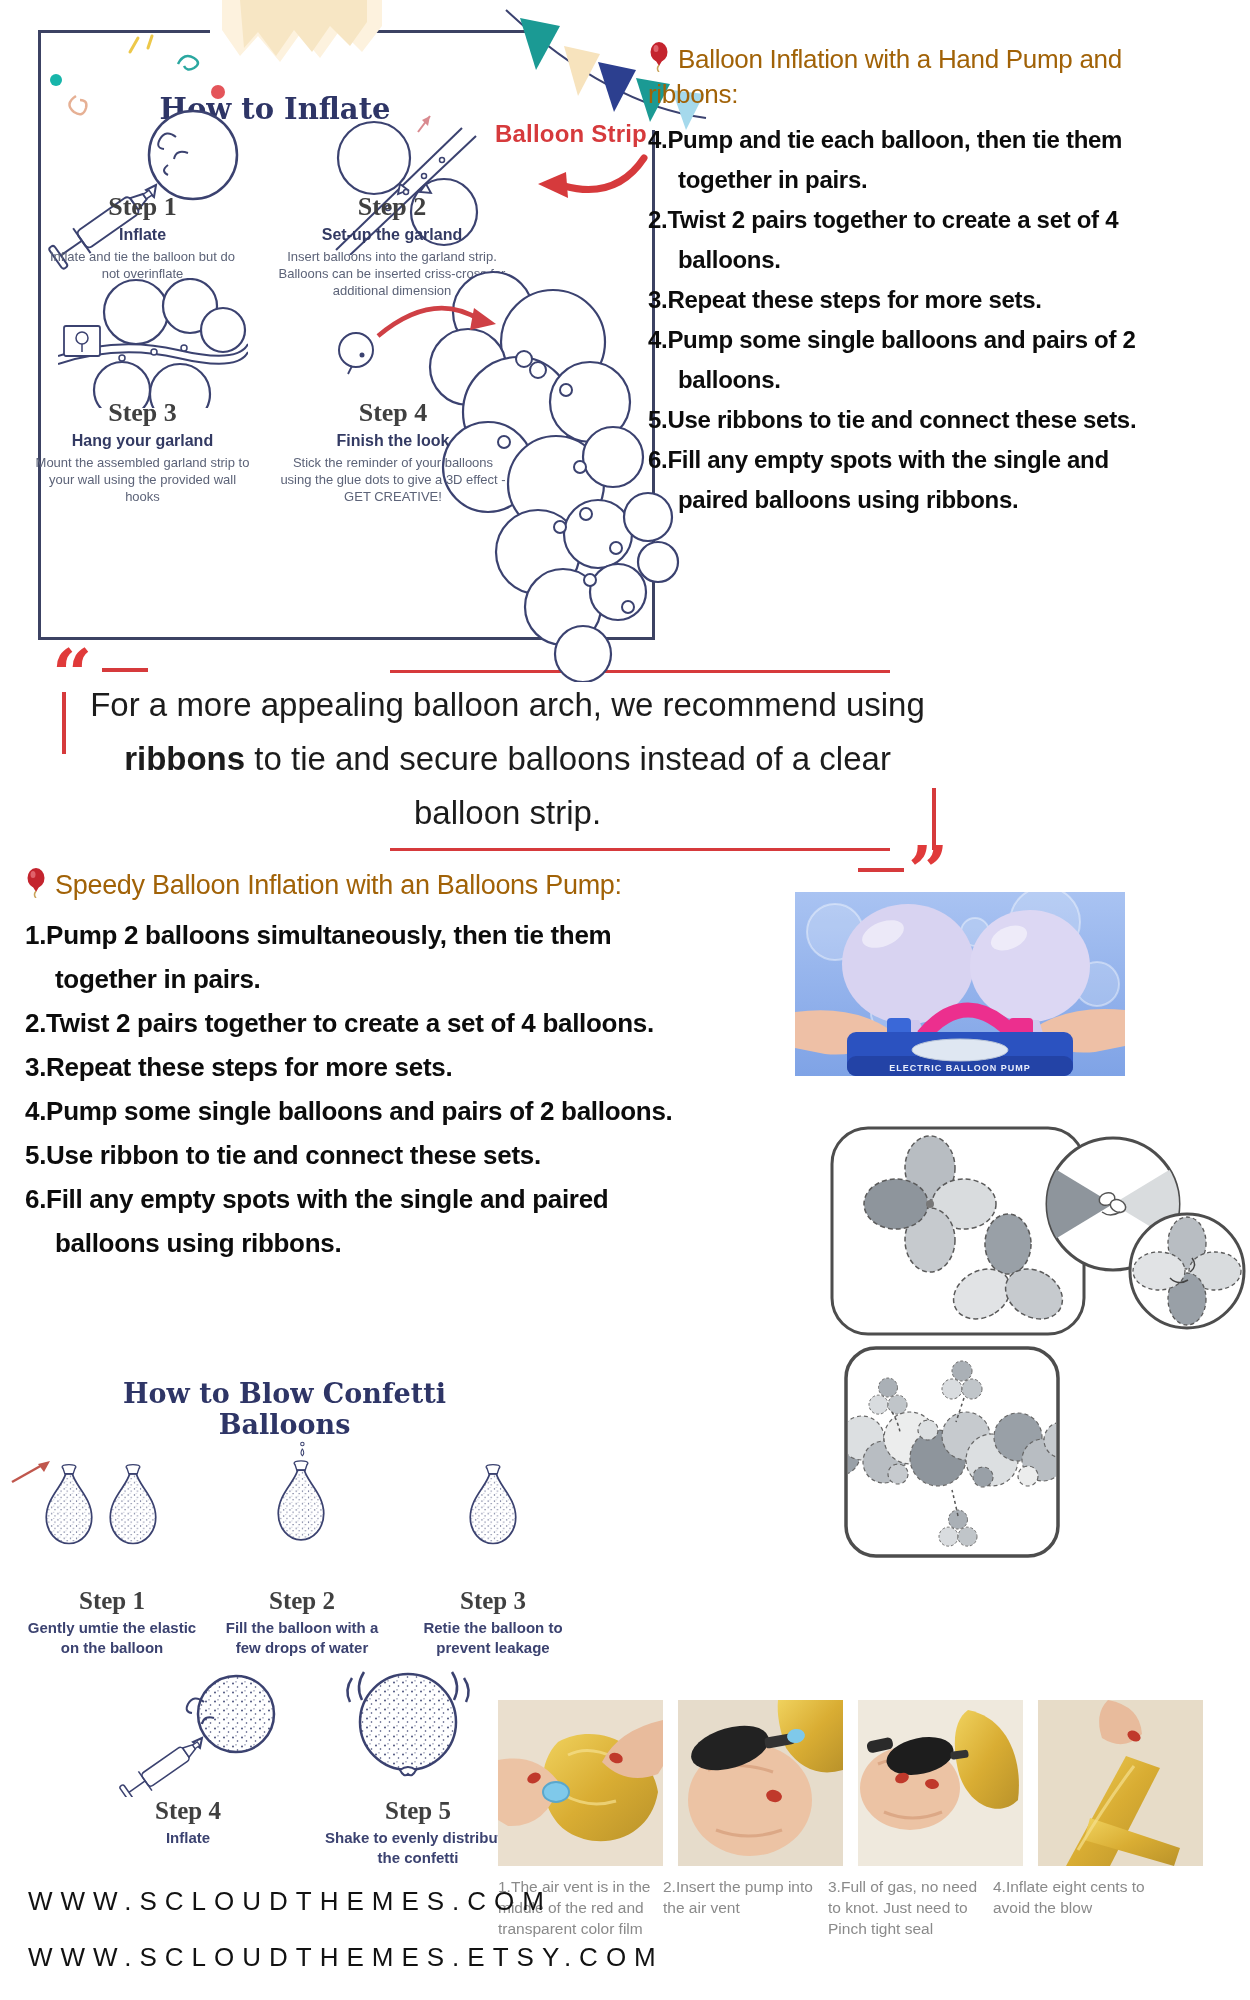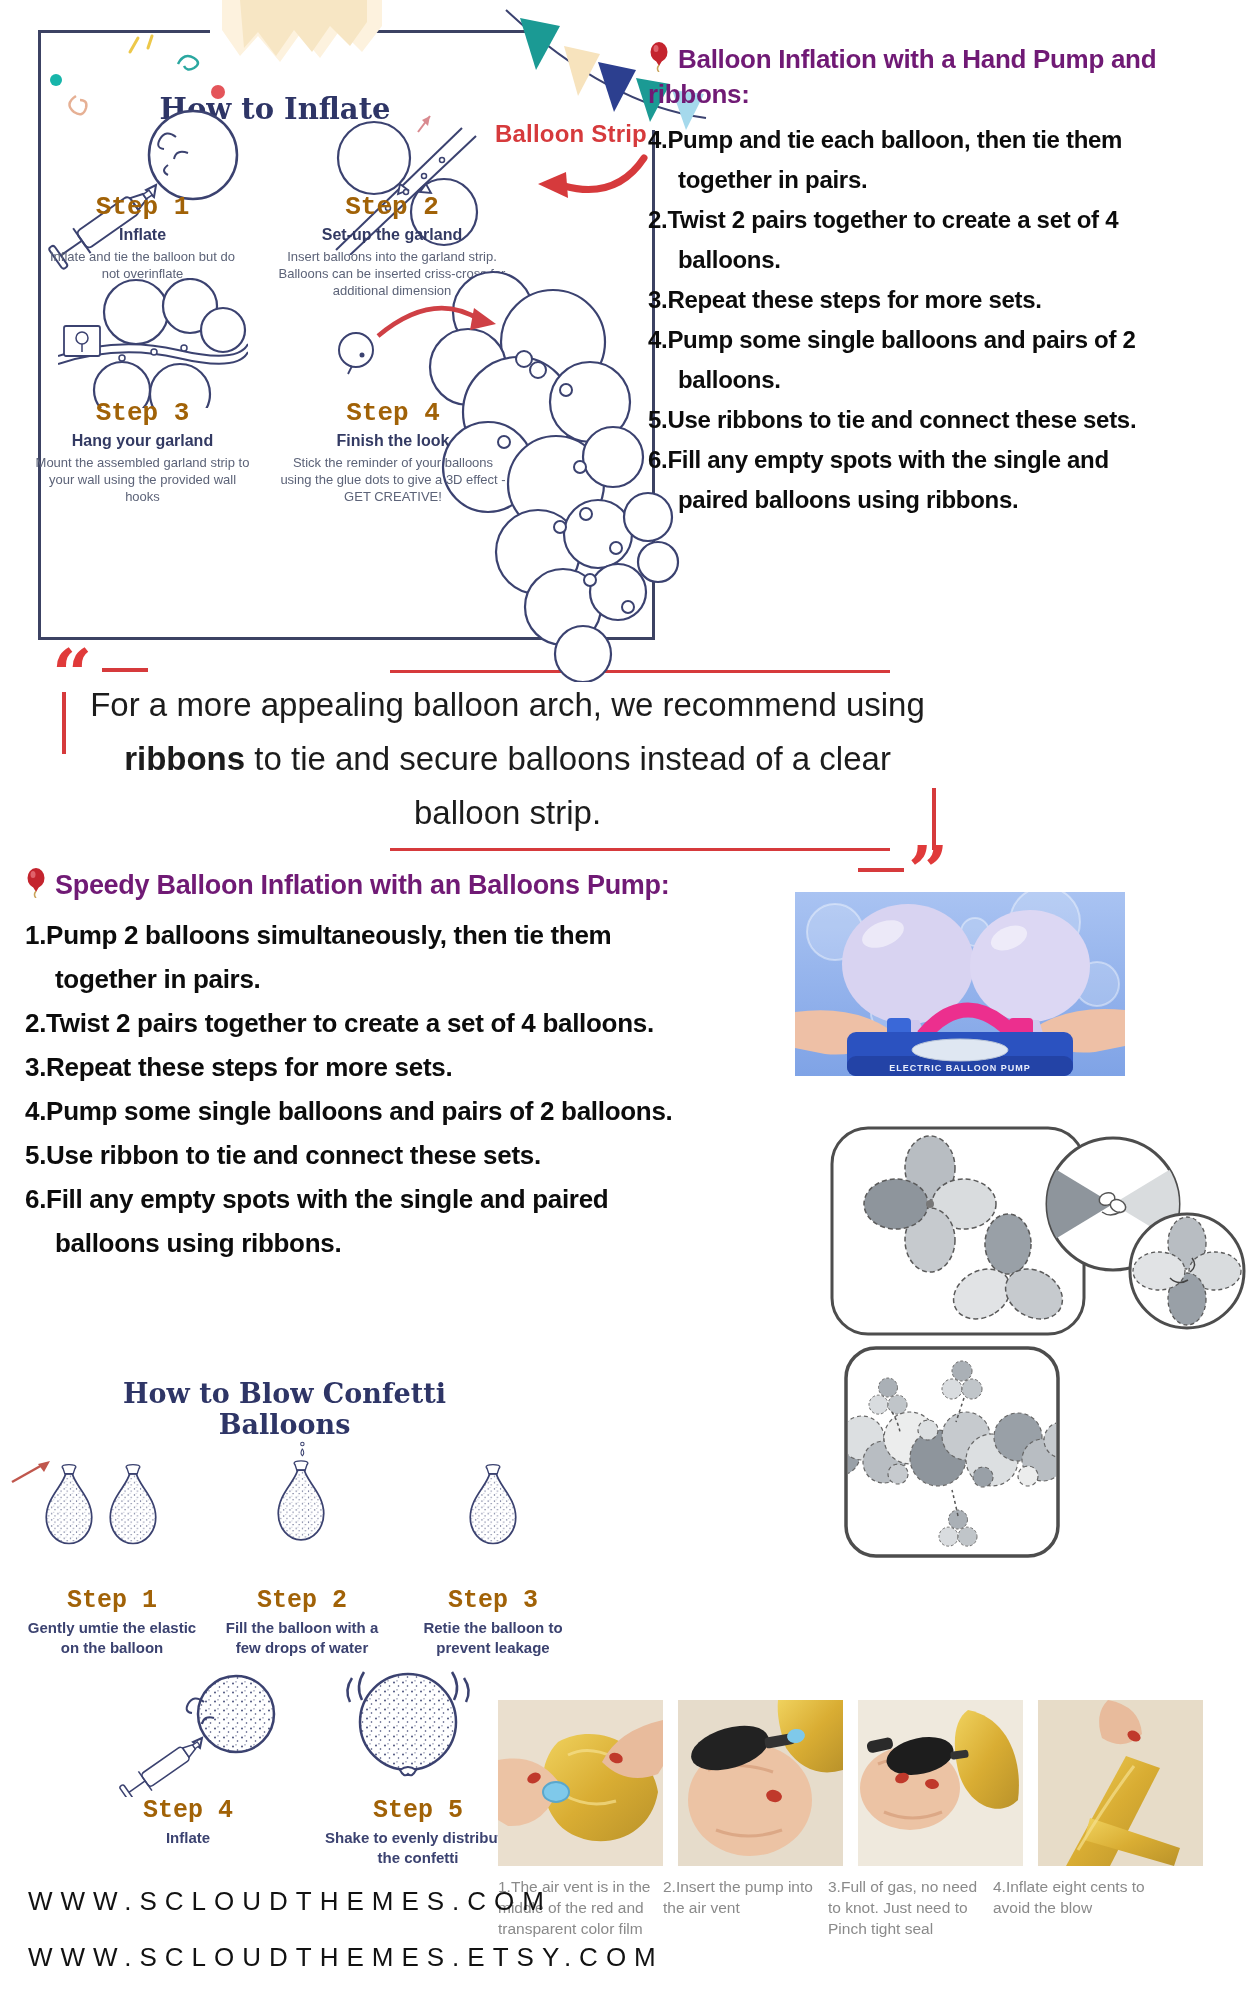--- a/index.html
+++ b/index.html
@@ -3,26 +3,26 @@
 <meta charset="utf-8">
 <style>
   html,body{margin:0;padding:0;background:#fff;}
   #canvas{position:relative;width:1250px;height:2000px;background:#ffffff;overflow:hidden;
           font-family:"Liberation Sans",sans-serif;color:#111;}
   .abs{position:absolute;}
   
   .boxline{position:absolute;background:#3c4263;}
   .panel-title{font-family:"DejaVu Serif",serif;font-weight:bold;color:#2e3566;font-size:29px;text-align:center;}
   .step-block{position:absolute;text-align:center;}
-  .step-label{font-family:Liberation Mono, monospace;font-weight:bold;color:#a16207;font-size:26px;line-height:30px;}
+  .step-label{font-family:Liberation Serif, serif;font-weight:bold;color:#404040;font-size:26px;line-height:30px;}
   .step-sub{font-weight:bold;color:#333a63;font-size:16px;line-height:20px;margin-top:3px;}
   .step-desc{color:#5c6378;font-size:13px;line-height:17px;margin-top:3px;}
   .strip-label{color:#d63a3c;font-weight:bold;font-size:24px;letter-spacing:.2px;}
   
-  .blist-head{font-weight:bold;font-size:26px;line-height:35px;letter-spacing:-.3px;color:#701a75;}
+  .blist-head{font-weight:normal;font-size:26px;line-height:35px;letter-spacing:-.3px;color:#a16207;}
   .blist{list-style:none;margin:0;padding:0;font-weight:bold;color:#0c0c0c;letter-spacing:-.3px;}
   .blist li{padding-left:30px;text-indent:-30px;}
   .rlist{font-size:24px;line-height:40px;}
   .slist{font-size:26px;line-height:44px;}
   .bicon{display:inline-block;vertical-align:-4px;margin-right:8px;}
   
   .q-line{position:absolute;height:3px;background:#d63a3c;}
   .q-bar{position:absolute;width:4px;background:#d63a3c;}
   .q-mark{position:absolute;font-family:"DejaVu Serif",serif;font-weight:bold;color:#e03a3a;font-size:70px;line-height:60px;}
   .q-dash{position:absolute;height:4px;background:#d63a3c;}

